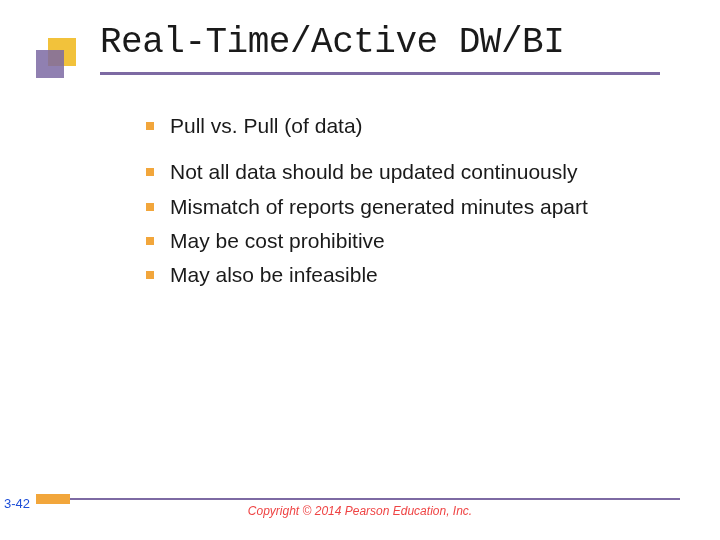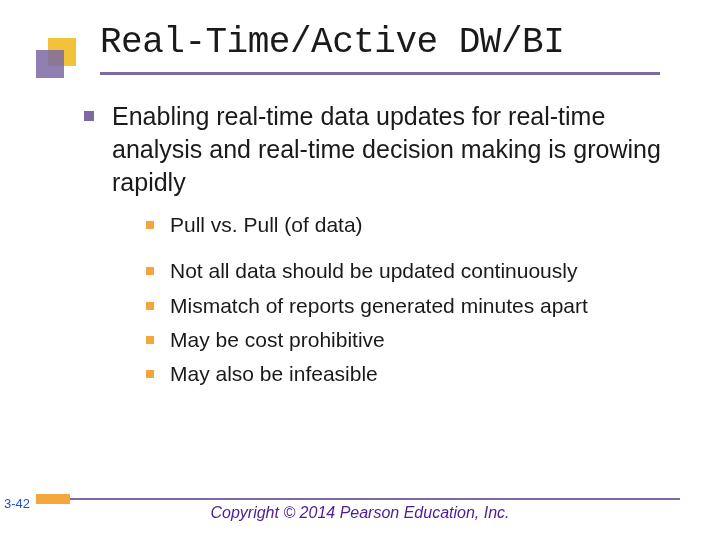--- a/index.html
+++ b/index.html
@@ -146,44 +146,40 @@
     top: -2px;
     font-size: 13px;
     color: #1d4ed8;
   }
   .copyright {
     position: absolute;
     left: 0;
     right: 0;
     top: 6px;
     text-align: center;
-    font-size: 16px;
+    font-size: 12px;
     font-style: italic;
-    color: #4c1d95;
+    color: #ef4444;
   }
 </style>
 </head>
 <body>
 
 <div class="slide">
 
   <div class="corner-logo">
     <div class="sq-yellow"></div>
     <div class="sq-purple"></div>
   </div>
 
   <div class="title">Real-Time/Active DW/BI</div>
   <div class="title-underline"></div>
 
   <div class="content">
 
-    <div class="bullet-l1">
-      <div class="b1"></div>
-      <div class="text">Enabling real-time data updates for real-time analysis and real-time decision making is growing rapidly</div>
-    </div>
     <div class="sub-l2">
       <div class="bullet-l2">
         <div class="b2"></div>
         <div class="text">Pull vs. Pull (of data)</div>
       </div>
     </div>
 
     <div class="sub-l2">
       <div class="bullet-l2">
         <div class="b2"></div>

